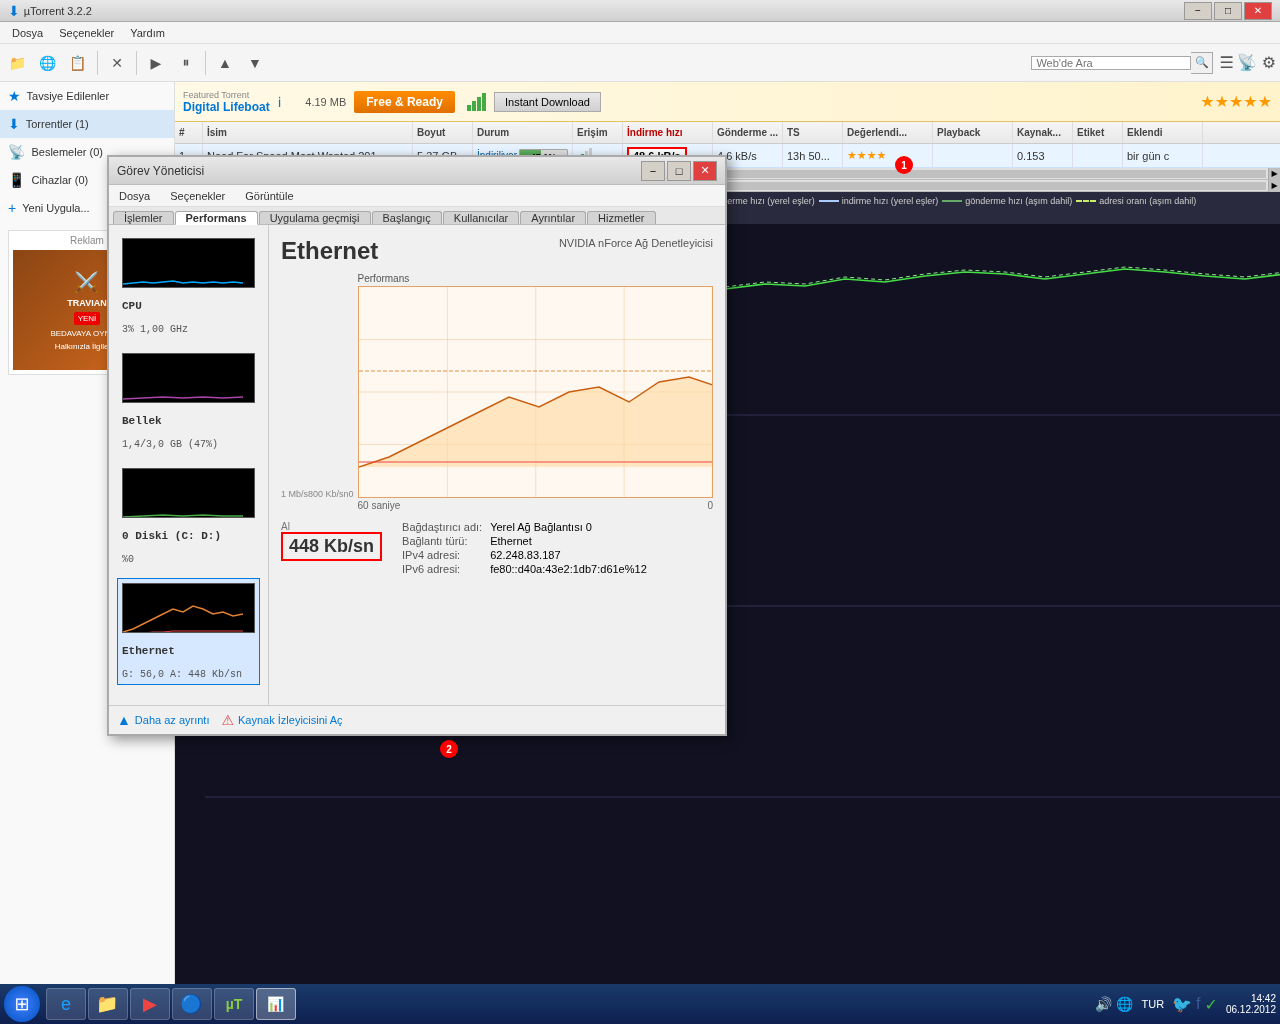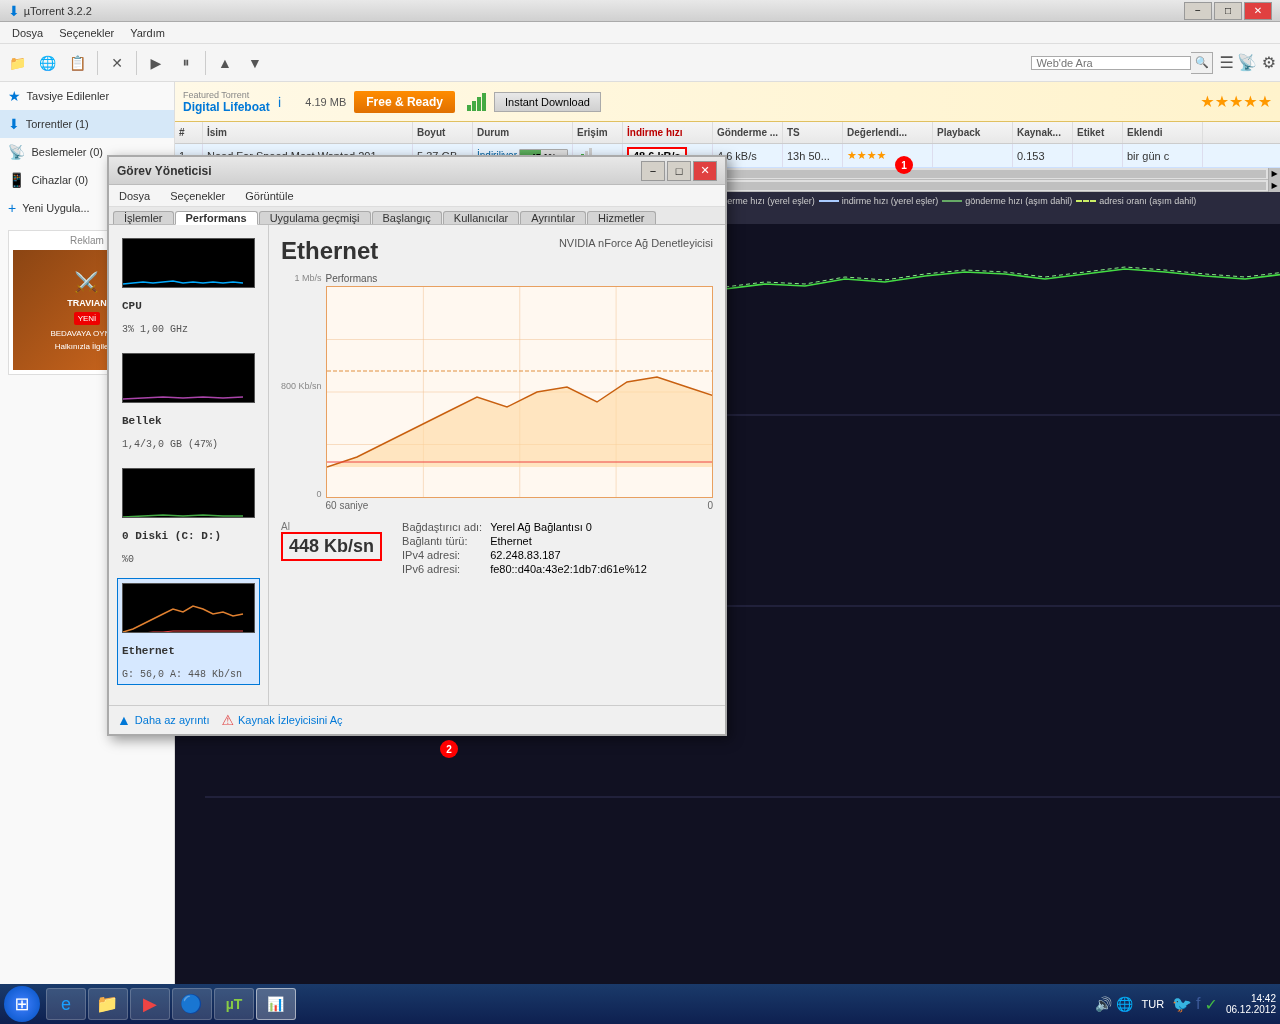--- a/index.html
+++ b/index.html
@@ -69,21 +69,21 @@
 
     
     .speed-highlight { background: white; border: 2px solid red; padding: 1px 4px; font-weight: bold; color: #000; }
     .graph-legend { background: #2a2a3e; padding: 4px 8px; font-size: 9px; color: #aaa; display: flex; flex-wrap: wrap; gap: 4px; }
     .legend-item { display: flex; align-items: center; gap: 3px; }
     .legend-color { width: 20px; height: 2px; }
 
     
     .task-manager { position: absolute; top: 155px; left: 107px; width: 620px; background: #f0f0f0; border: 2px solid #aaa; box-shadow: 4px 4px 12px rgba(0,0,0,0.4); z-index: 100; }
     .tm-title-bar { background: linear-gradient(to bottom, #e8e8e8, #d0d0d0); height: 28px; display: flex; align-items: center; justify-content: space-between; padding: 0 8px; border-bottom: 1px solid #bbb; }
-    .tm-title { font-size: 12px; color: #333; font-weight: bold; }
+    .tm-title { font-size: 12px; color: #333; font-weight: normal; }
     .tm-controls { display: flex; gap: 2px; }
     .tm-btn { width: 24px; height: 20px; border: 1px solid #999; background: #d4d0c8; display: flex; align-items: center; justify-content: center; font-size: 11px; cursor: pointer; }
     .tm-btn.close { background: #e04040; color: white; }
     .tm-menu { background: #f5f5f5; height: 22px; display: flex; align-items: center; border-bottom: 1px solid #ddd; }
     .tm-menu-item { padding: 2px 10px; font-size: 11px; cursor: pointer; color: #333; }
     .tm-tabs { display: flex; border-bottom: 1px solid #bbb; background: #e8e8e8; padding: 4px 4px 0; gap: 1px; }
     .tm-tab { padding: 0 10px; font-size: 11px; background: #d4d4d4; border: 1px solid #aaa; border-bottom: none; cursor: pointer; color: #333; border-radius: 3px 3px 0 0; }
     .tm-tab.active { background: white; font-weight: bold; border-bottom: 1px solid white; margin-bottom: -1px; }
     .tm-body { display: flex; height: 480px; }
     .tm-left { width: 160px; border-right: 1px solid #ccc; padding: 8px; display: flex; flex-direction: column; gap: 8px; overflow-y: auto; }
@@ -429,21 +429,21 @@
       </div>
     </div>
 
     <div class="tm-right">
       <div class="tm-eth-header">
         <span class="tm-eth-title">Ethernet</span>
         <span class="tm-eth-adapter">NVIDIA nForce Ağ Denetleyicisi</span>
       </div>
 
       <div style="display:flex; gap:4px; height:240px;">
-        <div style="display:flex; flex-direction:column; justify-content:space-between; align-items:flex-end; font-size:9px; color:#888; padding-bottom:14px;">
+        <div style="display:flex; flex-direction:row; justify-content:space-between; align-items:flex-end; font-size:9px; color:#888; padding-bottom:14px;">
           <span>1 Mb/s</span>
           <span>800 Kb/sn</span>
           <span>0</span>
         </div>
         <div style="flex:1; display:flex; flex-direction:column;">
           <div style="font-size:10px; color:#555; margin-bottom:2px;">Performans</div>
           <div class="tm-chart-container">
             <svg width="100%" height="100%" xmlns="http://www.w3.org/2000/svg">
               <rect width="100%" height="100%" fill="#fff8f0"></rect>
 

